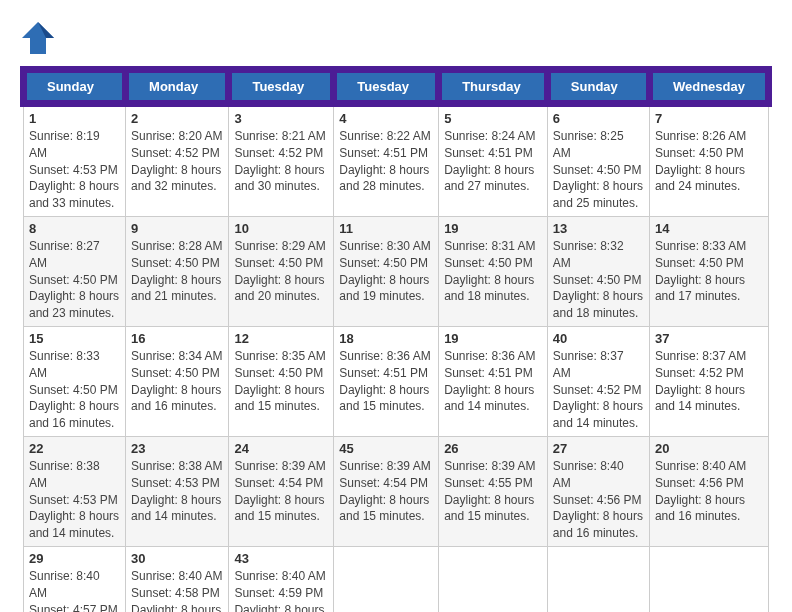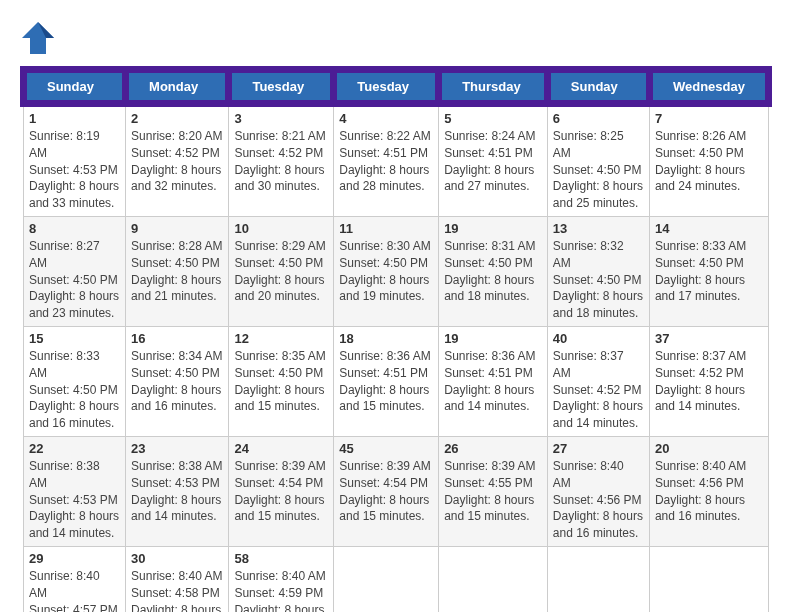--- a/index.html
+++ b/index.html
@@ -249,21 +249,21 @@
       <tr>
         <td>
           <span class="day-number">29</span>
           <div class="day-info">Sunrise: 8:40 AM<br>Sunset: 4:57 PM<br>Daylight: 8 hours and 17 minutes.</div>
         </td>
         <td>
           <span class="day-number">30</span>
           <div class="day-info">Sunrise: 8:40 AM<br>Sunset: 4:58 PM<br>Daylight: 8 hours and 18 minutes.</div>
         </td>
         <td>
-          <span class="day-number">58</span>
+          <span class="day-number">43</span>
           <div class="day-info">Sunrise: 8:40 AM<br>Sunset: 4:59 PM<br>Daylight: 8 hours and 19 minutes.</div>
         </td>
         <td class="empty-cell"></td>
         <td class="empty-cell"></td>
         <td class="empty-cell"></td>
         <td class="empty-cell"></td>
       </tr>
     </tbody>
 </table>
 

